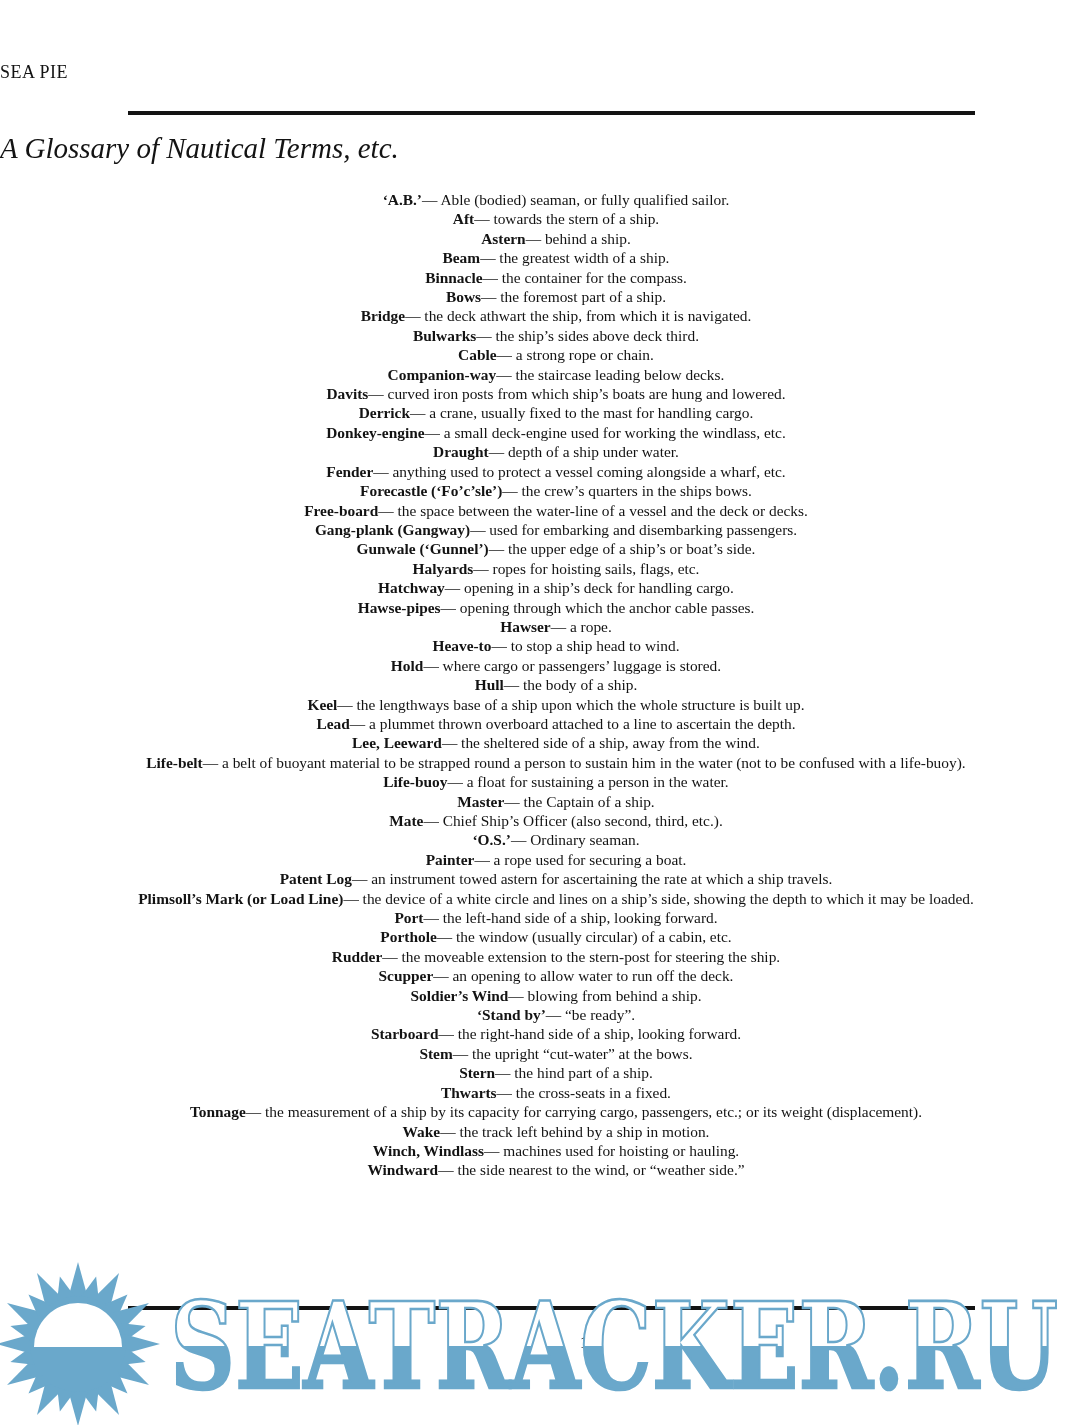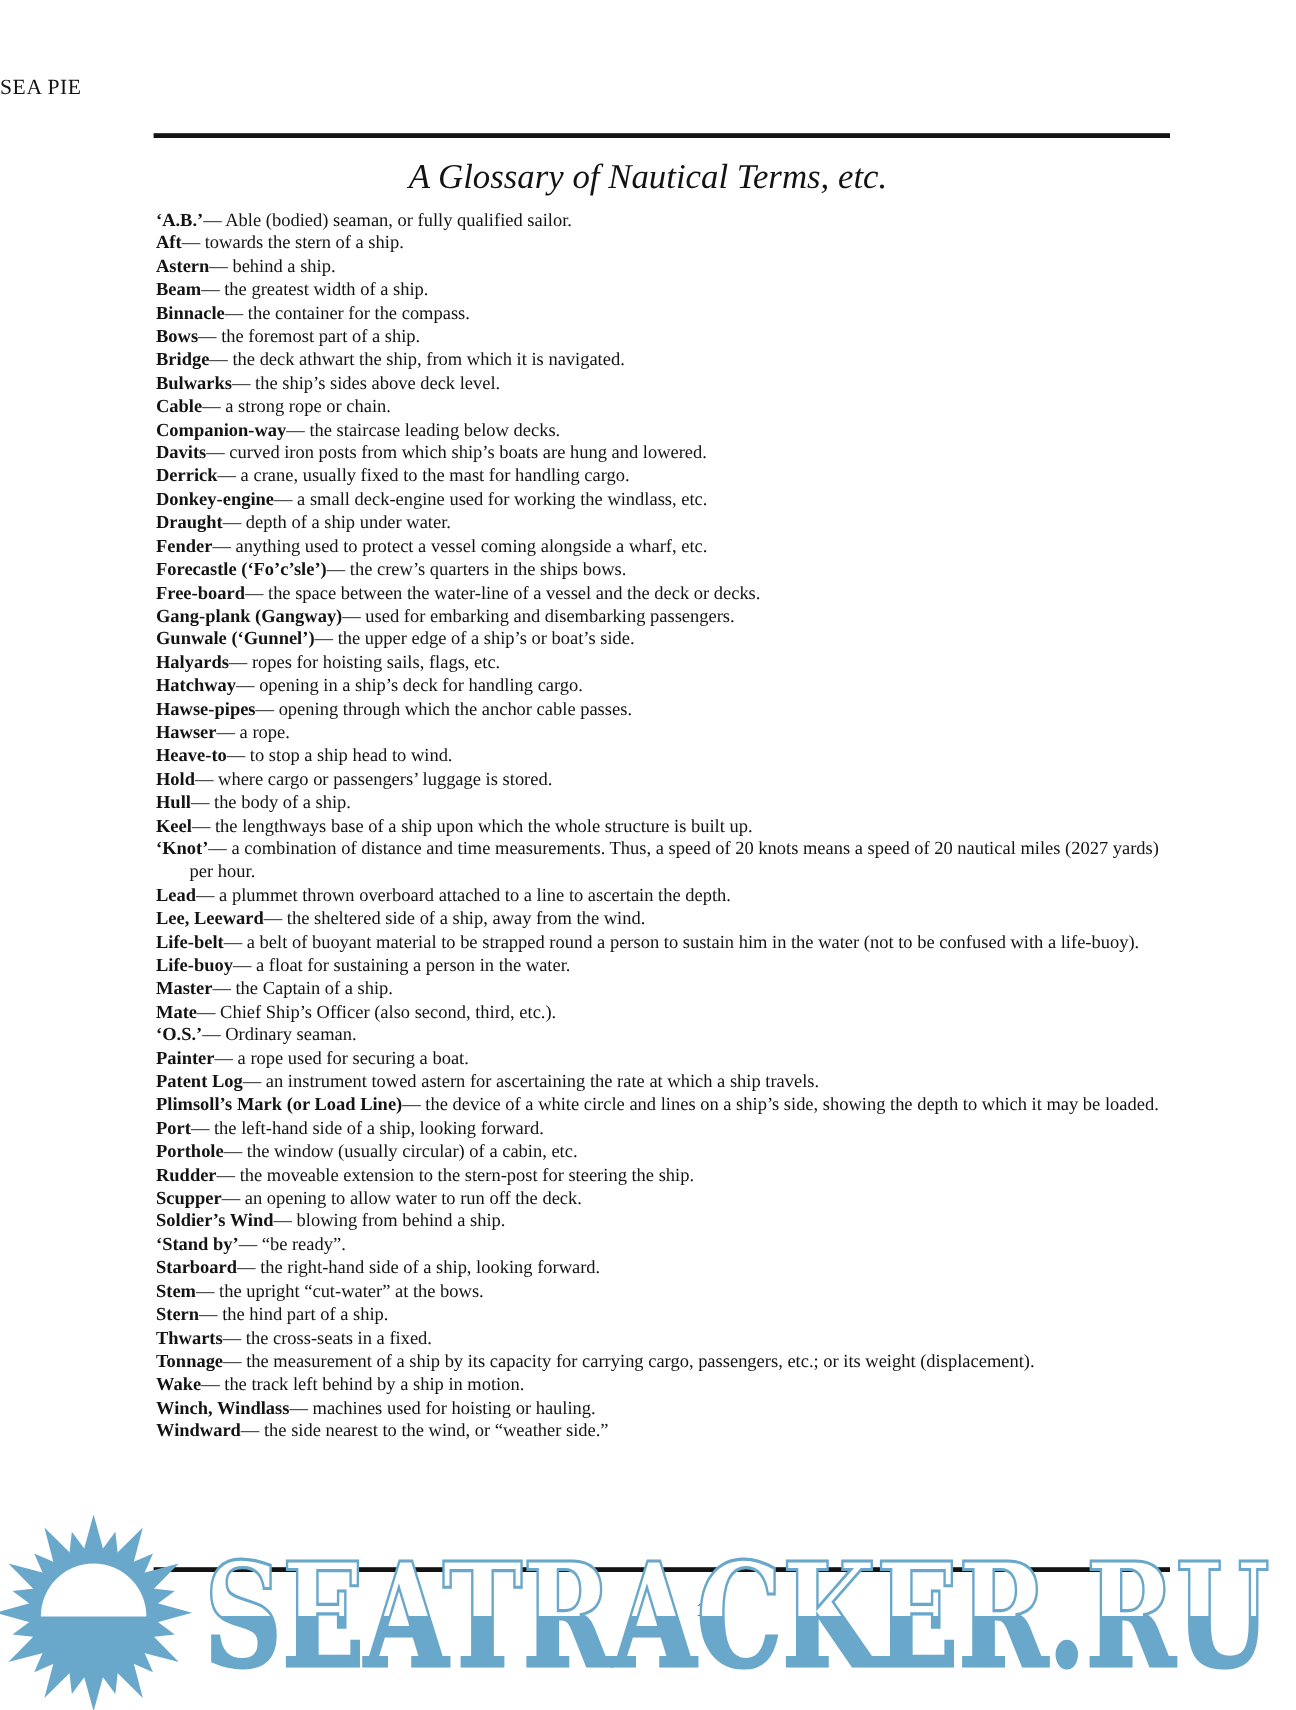--- a/index.html
+++ b/index.html
@@ -21,33 +21,33 @@
   .rule {
     position: absolute;
     left: 128px; width: 847px; height: 4px;
     background: #131313;
   }
   .rule-top { top: 111px; }
   .rule-bottom { top: 1306px; z-index: 1; }
   .doc-title {
     position: absolute;
     top: 132px; left: 0; width: 100%;
-    text-align: center;
     font-style: italic;
     font-weight: normal;
     font-size: 29px;
     margin: 0;
   }
   .glossary {
     position: absolute;
-    top: 174px; left: 130px; width: 852px;
+    top: 190px; left: 130px; width: 852px;
     font-size: 15.4px;
     line-height: 19.4px;
     margin: 0; padding: 0;
     list-style: none;
+    text-align: center;
   }
   .entry {
     padding-left: 28px;
     text-indent: -28px;
   }
   .term { font-weight: bold; }
   .page-number {
     position: absolute;
     top: 1334px; left: 0; width: 100%;
     text-align: center;
@@ -79,41 +79,40 @@
   <h1 class="doc-title">A Glossary of Nautical Terms, etc.</h1>
 
   <ul class="glossary">
       <li class="entry"><span class="term">‘A.B.’</span><span class="def">— Able (bodied) seaman, or fully qualified sailor.</span></li>
       <li class="entry"><span class="term">Aft</span><span class="def">— towards the stern of a ship.</span></li>
       <li class="entry"><span class="term">Astern</span><span class="def">— behind a ship.</span></li>
       <li class="entry"><span class="term">Beam</span><span class="def">— the greatest width of a ship.</span></li>
       <li class="entry"><span class="term">Binnacle</span><span class="def">— the container for the compass.</span></li>
       <li class="entry"><span class="term">Bows</span><span class="def">— the foremost part of a ship.</span></li>
       <li class="entry"><span class="term">Bridge</span><span class="def">— the deck athwart the ship, from which it is navigated.</span></li>
-      <li class="entry"><span class="term">Bulwarks</span><span class="def">— the ship’s sides above deck level.</span></li>
+      <li class="entry"><span class="term">Bulwarks</span><span class="def">— the ship’s sides above deck third.</span></li>
       <li class="entry"><span class="term">Cable</span><span class="def">— a strong rope or chain.</span></li>
       <li class="entry"><span class="term">Companion-way</span><span class="def">— the staircase leading below decks.</span></li>
       <li class="entry"><span class="term">Davits</span><span class="def">— curved iron posts from which ship’s boats are hung and lowered.</span></li>
       <li class="entry"><span class="term">Derrick</span><span class="def">— a crane, usually fixed to the mast for handling cargo.</span></li>
       <li class="entry"><span class="term">Donkey-engine</span><span class="def">— a small deck-engine used for working the windlass, etc.</span></li>
       <li class="entry"><span class="term">Draught</span><span class="def">— depth of a ship under water.</span></li>
       <li class="entry"><span class="term">Fender</span><span class="def">— anything used to protect a vessel coming alongside a wharf, etc.</span></li>
       <li class="entry"><span class="term">Forecastle (‘Fo’c’sle’)</span><span class="def">— the crew’s quarters in the ships bows.</span></li>
       <li class="entry"><span class="term">Free-board</span><span class="def">— the space between the water-line of a vessel and the deck or decks.</span></li>
       <li class="entry"><span class="term">Gang-plank (Gangway)</span><span class="def">— used for embarking and disembarking passengers.</span></li>
       <li class="entry"><span class="term">Gunwale (‘Gunnel’)</span><span class="def">— the upper edge of a ship’s or boat’s side.</span></li>
       <li class="entry"><span class="term">Halyards</span><span class="def">— ropes for hoisting sails, flags, etc.</span></li>
       <li class="entry"><span class="term">Hatchway</span><span class="def">— opening in a ship’s deck for handling cargo.</span></li>
       <li class="entry"><span class="term">Hawse-pipes</span><span class="def">— opening through which the anchor cable passes.</span></li>
       <li class="entry"><span class="term">Hawser</span><span class="def">— a rope.</span></li>
       <li class="entry"><span class="term">Heave-to</span><span class="def">— to stop a ship head to wind.</span></li>
       <li class="entry"><span class="term">Hold</span><span class="def">— where cargo or passengers’ luggage is stored.</span></li>
       <li class="entry"><span class="term">Hull</span><span class="def">— the body of a ship.</span></li>
       <li class="entry"><span class="term">Keel</span><span class="def">— the lengthways base of a ship upon which the whole structure is built up.</span></li>
-      <li class="entry"><span class="term">‘Knot’</span><span class="def">— a combination of distance and time measurements.  Thus, a speed of 20 knots means a speed of 20 nautical miles (2027 yards) per hour.</span></li>
       <li class="entry"><span class="term">Lead</span><span class="def">— a plummet thrown overboard attached to a line to ascertain the depth.</span></li>
       <li class="entry"><span class="term">Lee, Leeward</span><span class="def">— the sheltered side of a ship, away from the wind.</span></li>
       <li class="entry"><span class="term">Life-belt</span><span class="def">— a belt of buoyant material to be strapped round a person to sustain him in the water (not to be confused with a life-buoy).</span></li>
       <li class="entry"><span class="term">Life-buoy</span><span class="def">— a float for sustaining a person in the water.</span></li>
       <li class="entry"><span class="term">Master</span><span class="def">— the Captain of a ship.</span></li>
       <li class="entry"><span class="term">Mate</span><span class="def">— Chief Ship’s Officer (also second, third, etc.).</span></li>
       <li class="entry"><span class="term">‘O.S.’</span><span class="def">— Ordinary seaman.</span></li>
       <li class="entry"><span class="term">Painter</span><span class="def">— a rope used for securing a boat.</span></li>
       <li class="entry"><span class="term">Patent Log</span><span class="def">— an instrument towed astern for ascertaining the rate at which a ship travels.</span></li>
       <li class="entry"><span class="term">Plimsoll’s Mark (or Load Line)</span><span class="def">— the device of a white circle and lines on a ship’s side, showing the depth to which it may be loaded.</span></li>

